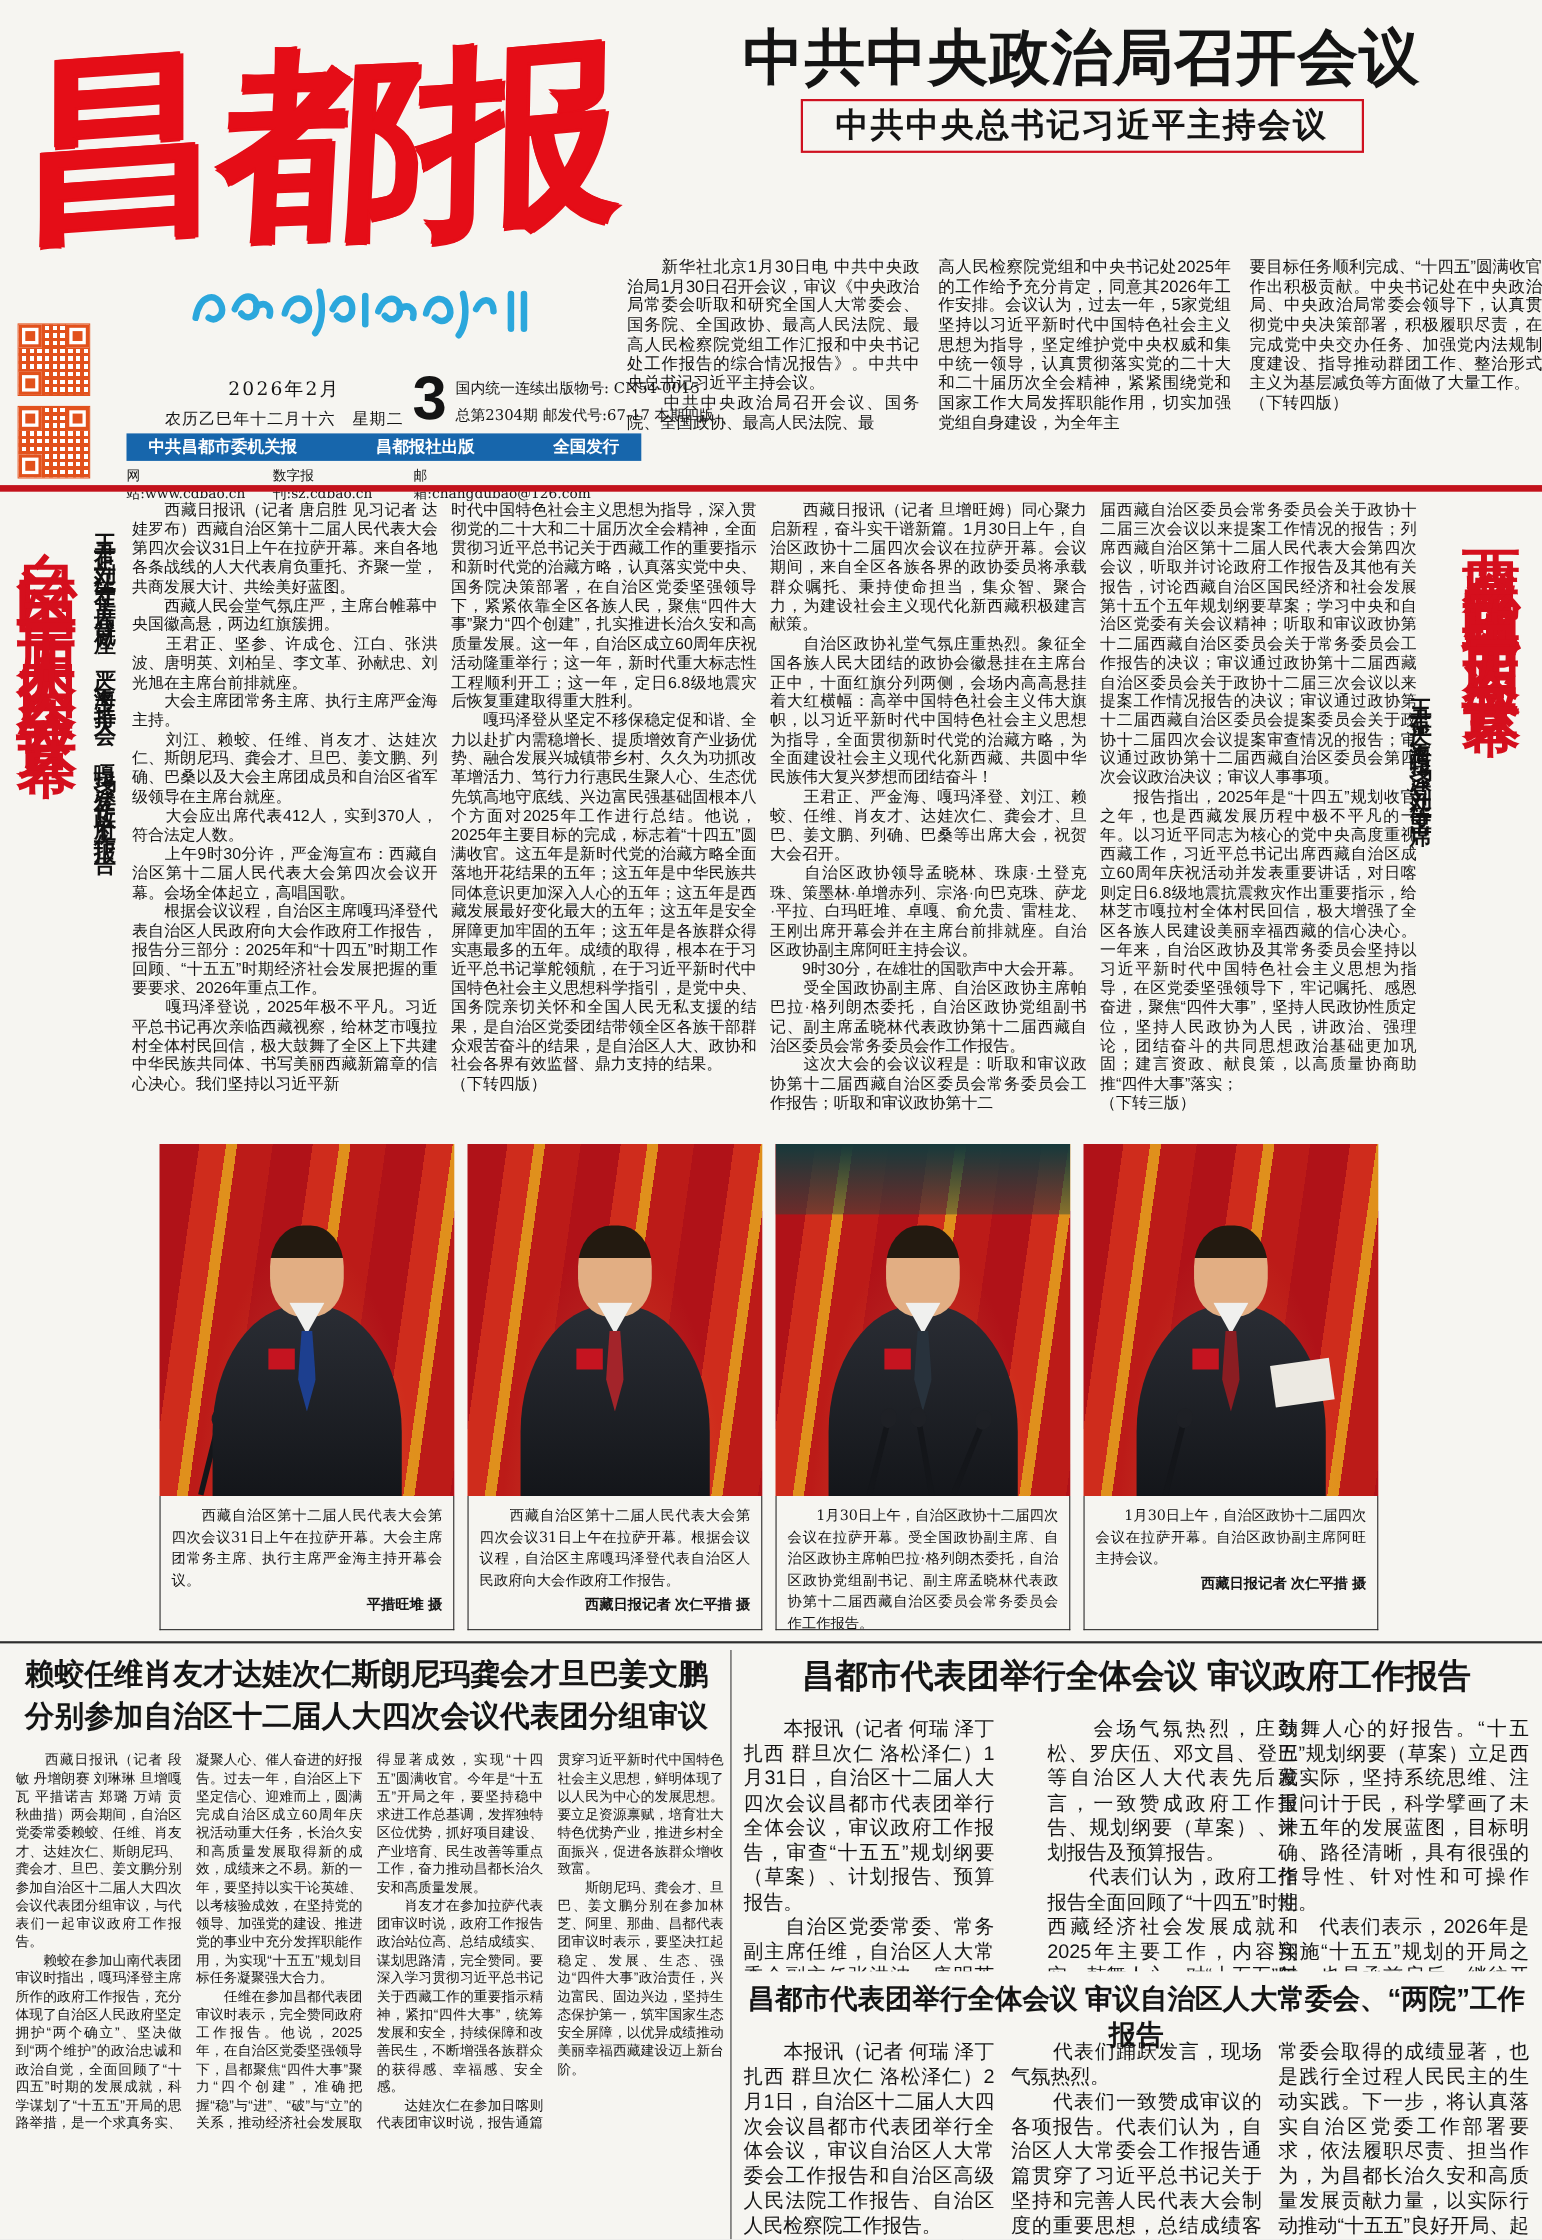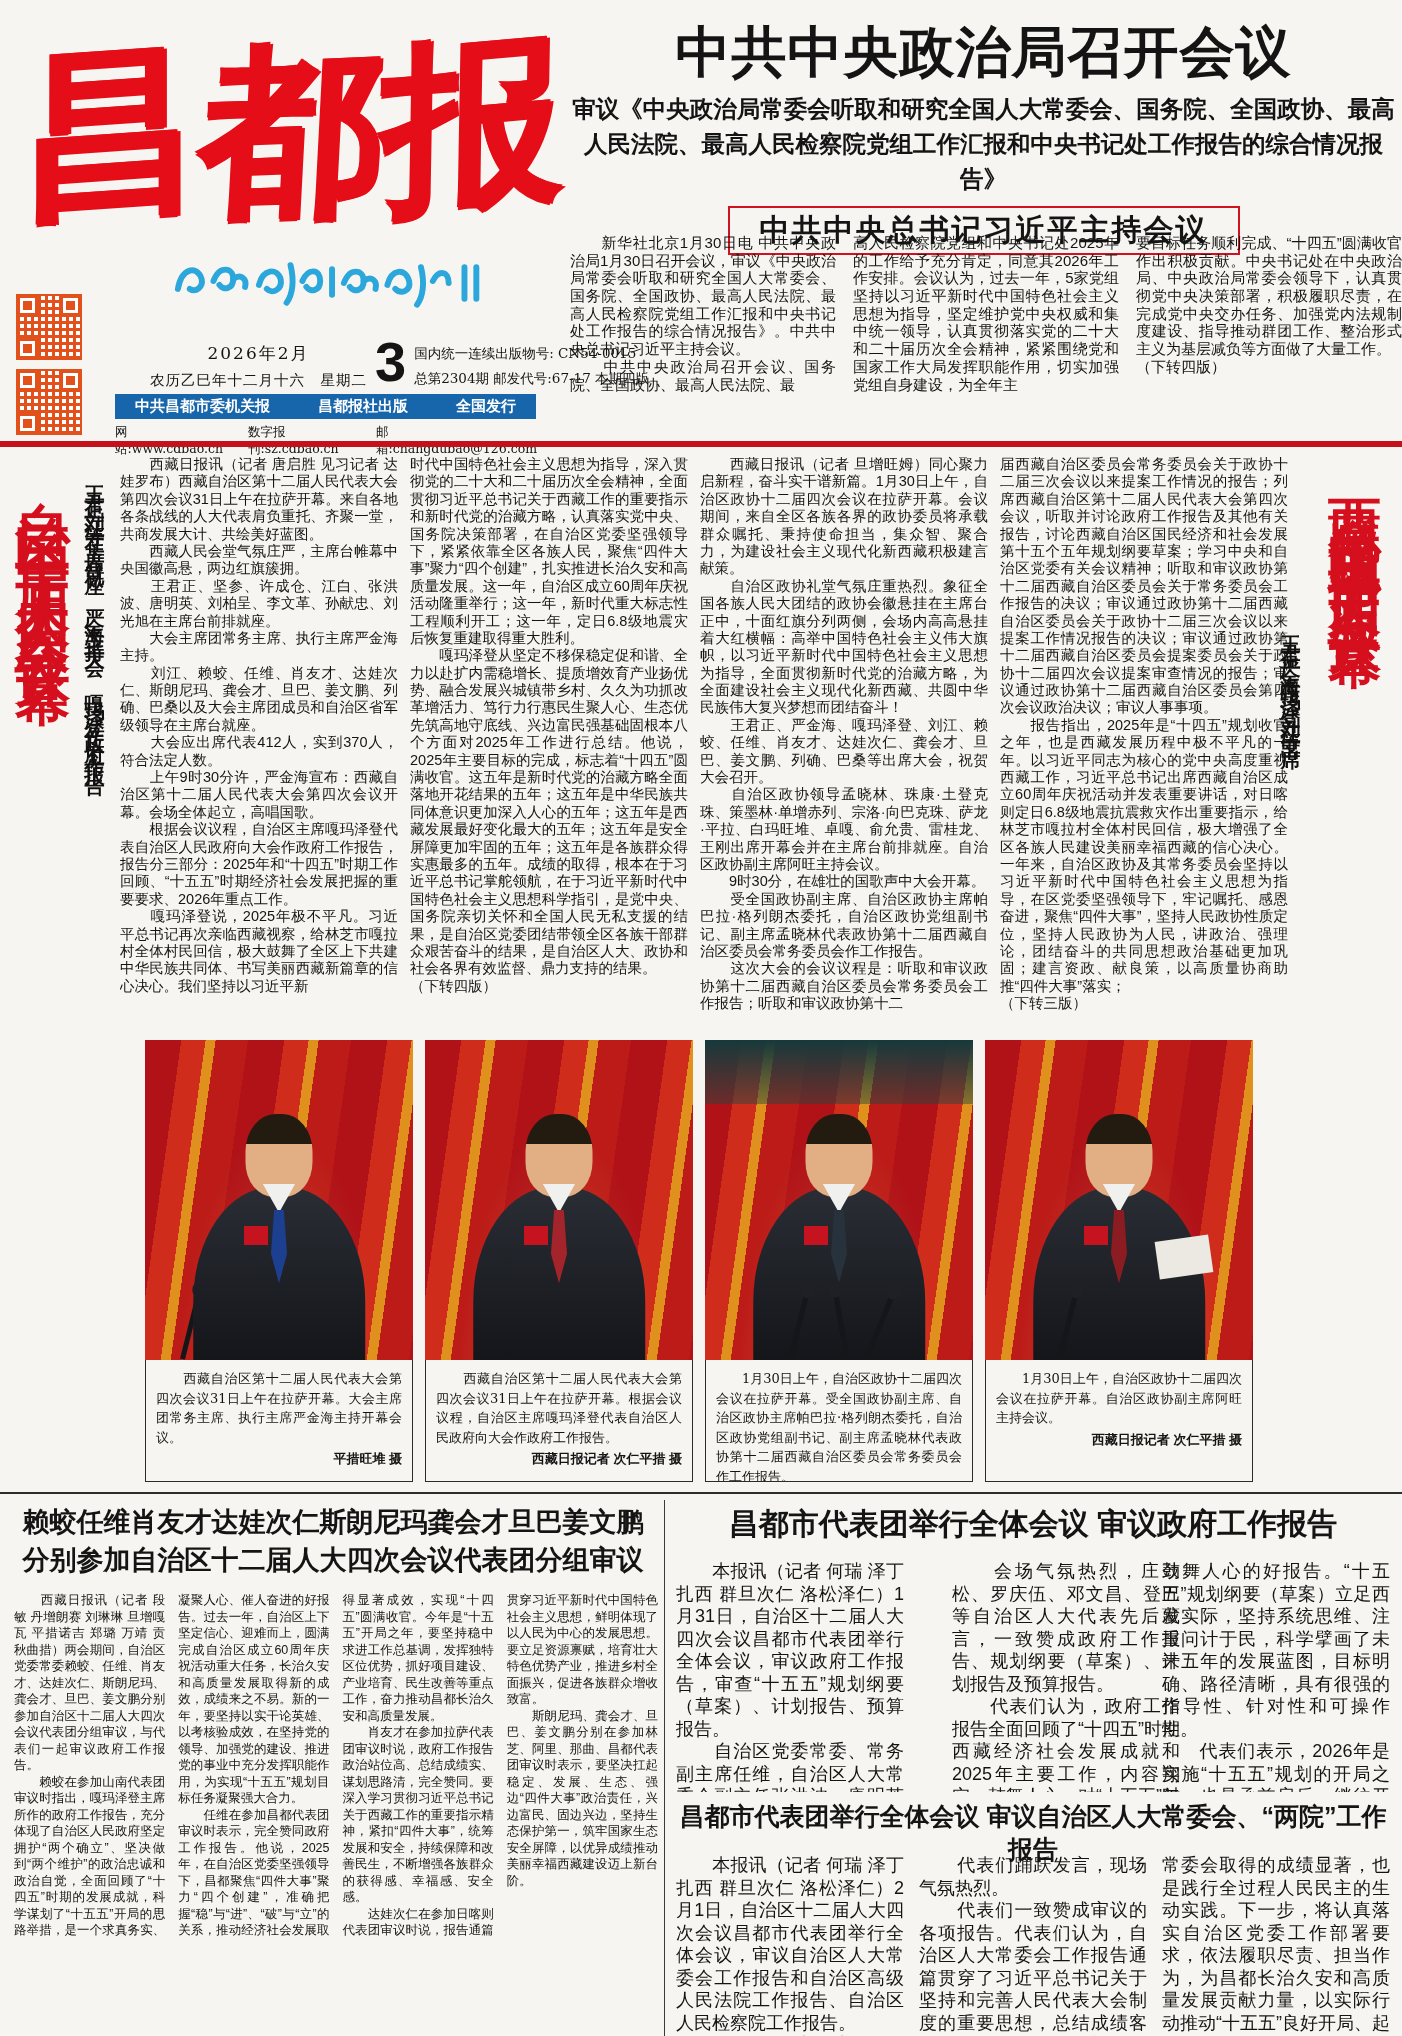--- a/index.html
+++ b/index.html
@@ -28,21 +28,21 @@
   .qr .f1{left:0;top:0;} .qr .f2{right:0;top:0;} .qr .f3{left:0;bottom:0;}
 
   .date-row{position:absolute;left:150px;top:326px;width:412px;height:64px;
     display:flex;align-items:flex-end;gap:8px;}
   .date-left{flex:0 0 auto;text-align:center;font-family:"DejaVu Serif","Liberation Serif",serif;}
   .date-month{font-size:17px;letter-spacing:2px;}
   .date-lunar{font-size:14.5px;margin-top:6px;letter-spacing:1px;}
   .date-day{font-size:56px;font-weight:900;line-height:1;font-family:"Liberation Sans",sans-serif;}
   .issn-block{font-family:"DejaVu Serif","Liberation Serif",serif;font-size:13.5px;line-height:1.8;white-space:nowrap;}
 
-  .org-bar{position:absolute;left:115px;top:394px;width:421px;height:25px;background:#1766ac;
+  .org-bar{position:absolute;left:115px;top:394px;width:468px;height:25px;background:#1766ac;
     color:#fff;display:flex;justify-content:space-between;align-items:center;
     padding:0 20px;box-sizing:border-box;font-weight:bold;font-size:15px;}
   .contact-row{position:absolute;left:115px;top:424px;width:447px;display:flex;
     justify-content:space-between;font-size:12.5px;font-family:"DejaVu Serif","Liberation Serif",serif;}
 
   .red-rule{position:absolute;left:0;top:441px;width:1402px;height:6px;background:#c3121c;}
 
   
   .tr-block{position:absolute;left:565px;top:24px;width:837px;text-align:center;}
   .tr-head{font-size:55px;font-weight:900;letter-spacing:1px;line-height:1.05;}
@@ -178,21 +178,20 @@
   <div class="contact-row">
     <span>网　站:www.cdbao.cn</span>
     <span>数字报刊:sz.cdbao.cn</span>
     <span>邮　箱:changdubao@126.com</span>
   </div>
 
   <div class="red-rule"></div>
 
   <div class="tr-block">
     <div class="tr-head">中共中央政治局召开会议</div>
-    <div class="tr-deck">审议《中央政治局常委会听取和研究全国人大常委会、国务院、全国政协、最高人民法院、最高人民检察院党组工作汇报和中央书记处工作报告的综合情况报告》</div>
     <div><span class="tr-presider">中共中央总书记习近平主持会议</span></div>
   </div>
   <div class="pb-col" id="pb1">　　新华社北京1月30日电 中共中央政治局1月30日召开会议，审议《中央政治局常委会听取和研究全国人大常委会、国务院、全国政协、最高人民法院、最高人民检察院党组工作汇报和中央书记处工作报告的综合情况报告》。中共中央总书记习近平主持会议。
 　　中共中央政治局召开会议、国务院、全国政协、最高人民法院、最</div>
   <div class="pb-col" id="pb2">高人民检察院党组和中央书记处2025年的工作给予充分肯定，同意其2026年工作安排。会议认为，过去一年，5家党组坚持以习近平新时代中国特色社会主义思想为指导，坚定维护党中央权威和集中统一领导，认真贯彻落实党的二十大和二十届历次全会精神，紧紧围绕党和国家工作大局发挥职能作用，切实加强党组自身建设，为全年主</div>
   <div class="pb-col" id="pb3">要目标任务顺利完成、“十四五”圆满收官作出积极贡献。中央书记处在中央政治局、中央政治局常委会领导下，认真贯彻党中央决策部署，积极履职尽责，在完成党中央交办任务、加强党内法规制度建设、指导推动群团工作、整治形式主义为基层减负等方面做了大量工作。
 （下转四版）</div>
 
   <div class="v-red" id="vh-left">自治区十二届人大四次会议开幕</div>
   <div class="v-black" id="vs-left">王君正刘江等在主席台就座　严金海主持大会　嘎玛泽登作政府工作报告</div>

